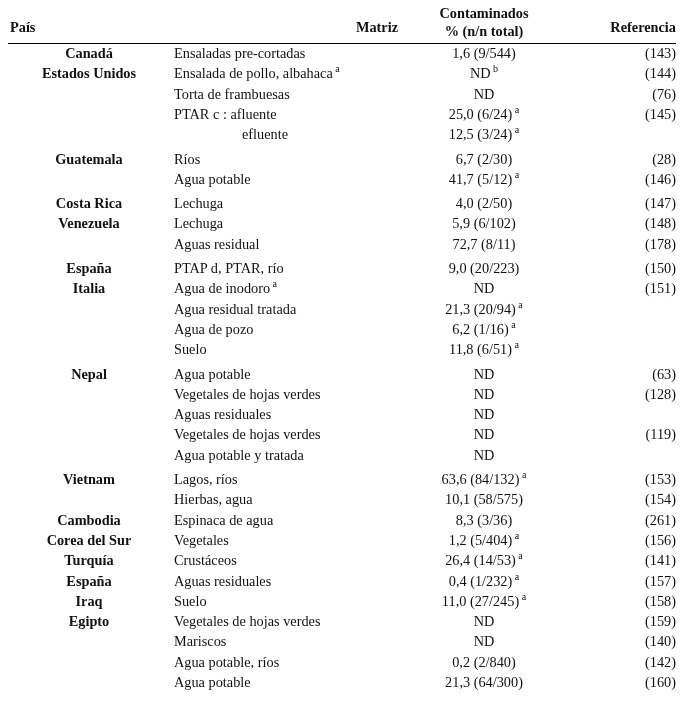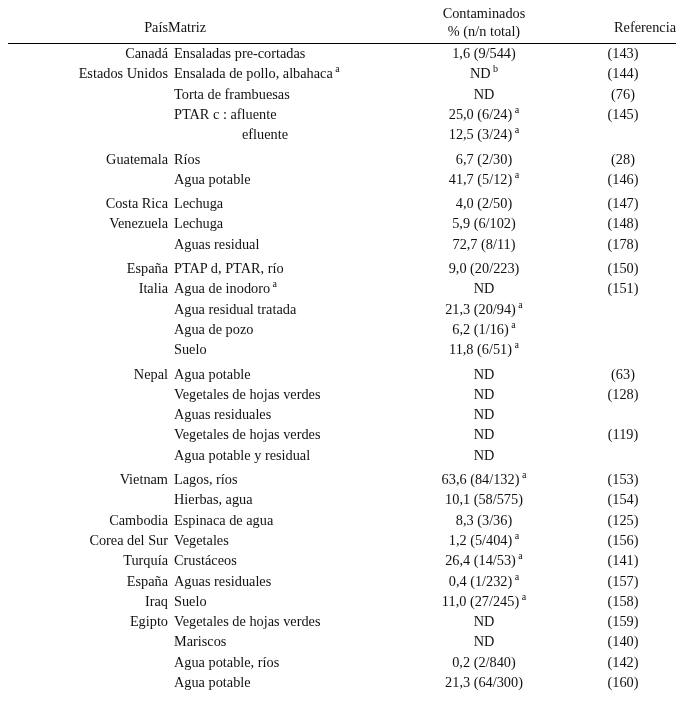--- a/index.html
+++ b/index.html
@@ -26,46 +26,46 @@
     border-collapse: collapse;
     table-layout: fixed;
     font-size: 14.3px;
   }
   table.data col.c-pais   { width: 160px; }
   table.data col.c-matriz { width: 230px; }
   table.data col.c-cont   { width: 172px; }
   table.data col.c-ref    { width: 106px; }
 
   thead th {
-    font-weight: normal;
+    font-weight: bold;
     vertical-align: top;
     padding: 0 0 2px 0;
     line-height: 1.28;
   }
-  thead th.h-pais   { text-align: right; padding-left: 2px; padding-top: 14px; }
-  thead th.h-matriz { text-align: left; padding-top: 14px; }
+  thead th.h-pais   { text-align: left; padding-left: 2px; padding-top: 14px; }
+  thead th.h-matriz { text-align: right; padding-top: 14px; }
   thead th.h-cont   { text-align: center; }
   thead th.h-ref    { text-align: right; padding-top: 14px; }
 
   thead tr.head-rule th {
     border-bottom: 1.2px solid #000;
     height: 0;
     padding: 0;
   }
 
   tbody td {
     padding: 0.5px 0 0.5px 0;
     line-height: 1.35;
     vertical-align: top;
     white-space: nowrap;
   }
-  td.pais   { text-align: right; padding-left: 2px; }
+  td.pais   { text-align: center; padding-left: 2px; font-weight: bold; }
   td.matriz { text-align: left; padding-left: 6px; margin-left: 11px; }
   td.cont   { text-align: center; font-family: Liberation Serif, serif; }
-  td.ref    { text-align: center; }
+  td.ref    { text-align: right; }
 
   td.matriz.indent { padding-left: 74px; }
 
   .sup {
     font-size: 10px;
     vertical-align: super;
     line-height: 0;
   }
   .spacer-row td { height: 4px; padding: 0; line-height: 4px; }
 </style>
@@ -219,21 +219,21 @@
           <td class="ref"></td>
         </tr>
         <tr>
           <td class="pais"></td>
           <td class="matriz"><span>Vegetales de hojas verdes</span></td>
           <td class="cont"><span>ND</span></td>
           <td class="ref">(119)</td>
         </tr>
         <tr>
           <td class="pais"></td>
-          <td class="matriz"><span>Agua potable y residual</span></td>
+          <td class="matriz"><span>Agua potable y tratada</span></td>
           <td class="cont"><span>ND</span></td>
           <td class="ref"></td>
         </tr>
         <tr class="spacer-row">
           <td colspan="4"></td>
         </tr>
         <tr>
           <td class="pais">Vietnam</td>
           <td class="matriz"><span>Lagos, ríos</span></td>
           <td class="cont"><span>63,6 (84/132)</span><span class="sup"> a</span></td>
@@ -242,21 +242,21 @@
         <tr>
           <td class="pais"></td>
           <td class="matriz"><span>Hierbas, agua</span></td>
           <td class="cont"><span>10,1 (58/575)</span></td>
           <td class="ref">(154)</td>
         </tr>
         <tr>
           <td class="pais">Cambodia</td>
           <td class="matriz"><span>Espinaca de agua</span></td>
           <td class="cont"><span>8,3 (3/36)</span></td>
-          <td class="ref">(125)</td>
+          <td class="ref">(261)</td>
         </tr>
         <tr>
           <td class="pais">Corea del Sur</td>
           <td class="matriz"><span>Vegetales</span></td>
           <td class="cont"><span>1,2 (5/404)</span><span class="sup"> a</span></td>
           <td class="ref">(156)</td>
         </tr>
         <tr>
           <td class="pais">Turquía</td>
           <td class="matriz"><span>Crustáceos</span></td>

